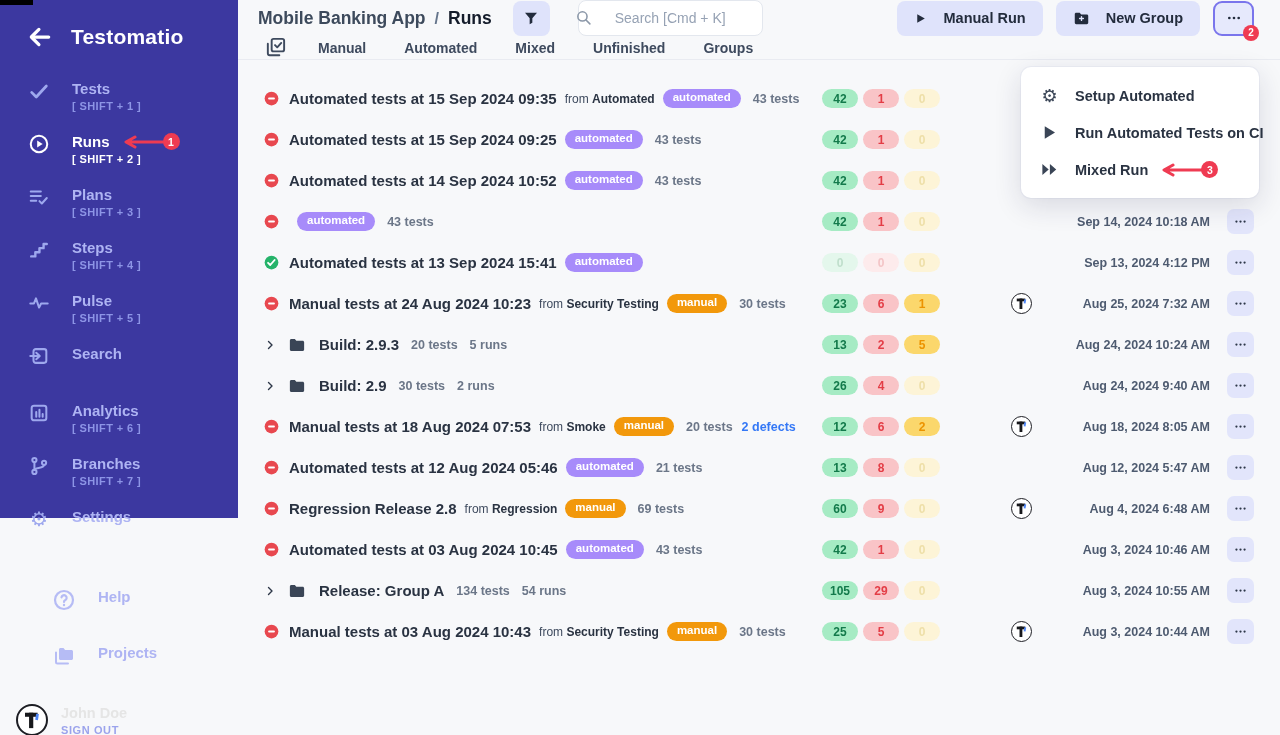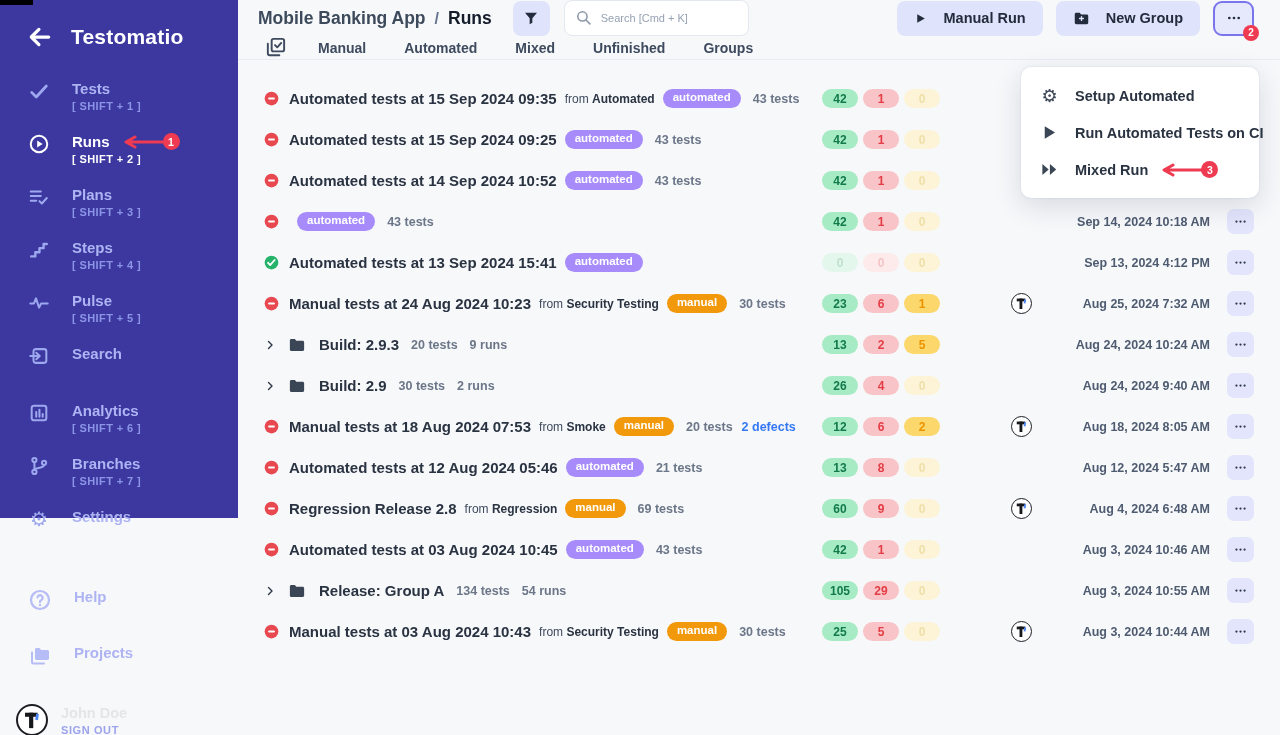--- a/index.html
+++ b/index.html
@@ -35,21 +35,21 @@
   
   .main { flex:1; display:flex; flex-direction:column; min-width:0; }
   .topbar { height:72px; display:flex; align-items:center; padding:0 26px 0 20px; }
   .breadcrumb { display:flex; align-items:baseline; gap:9px; white-space:nowrap; }
   .bc-project { font-size:17.5px; font-weight:bold; color:#3d4a5c; }
   .bc-sep { font-size:16px; color:#64748b; font-weight:bold; }
   .bc-page { font-size:17.5px; font-weight:bold; color:#141c2b; }
   .filter-btn { width:37px; height:35px; margin-left:21px; background:#dfe3fb; border:none; border-radius:8px; display:flex; align-items:center; justify-content:center; color:#232c3d; cursor:pointer; flex-shrink:0; }
   .search-wrap { position:relative; margin-left:14px; flex-shrink:0; }
   .search-wrap .icon { position:absolute; left:11px; top:9px; color:#8b97a8; pointer-events:none; }
-  .search-input { width:185px; height:36px; border:1px solid #e3e7ee; border-radius:8px; background:#fff; padding:0 10px 0 36px; font-size:11px; color:#334155; font-family:inherit; outline:none; }
+  .search-input { width:185px; height:36px; border:1px solid #e3e7ee; border-radius:8px; background:#fff; padding:0 10px 0 36px; font-size:14px; color:#334155; font-family:inherit; outline:none;margin-left:14px; }
   .search-input::placeholder { color:#96a2b4; }
   .top-actions { margin-left:auto; display:flex; align-items:center; gap:13px; }
   .action-btn { height:35px; padding:0 17px; background:#dfe3fb; border:none; border-radius:8px; display:flex; align-items:center; gap:16px; font-size:14.5px; font-weight:bold; color:#232c3d; font-family:inherit; cursor:pointer; }
   .action-btn .icon { display:flex; color:#232c3d; }
   .more-btn { position:relative; width:41px; height:35px; background:#e6e9fc; border:2px solid #7a75ec; border-radius:9px; display:flex; align-items:center; justify-content:center; color:#232c3d; cursor:pointer; }
   .num-badge { width:16px; height:16px; border-radius:50%; background:#ef3b52; color:#fff; font-size:10px; font-weight:bold; display:flex; align-items:center; justify-content:center; }
   .more-badge { position:absolute; right:-7px; bottom:-7px; }
 
   .tabsbar { height:55px; display:flex; align-items:center; padding:0 26px; border-bottom:1px solid #e9ebf1; }
   .tabs-icon { width:23px; height:23px; color:#3e4a5e; display:flex; margin-right:31px; cursor:pointer; }
@@ -236,21 +236,21 @@
             <span class="icon nav-icon">
               <span class="glyph">⚙</span>
             </span>
             <span class="nav-text">
               <span class="nav-label-row">
                 <span class="nav-label">Settings</span>
               </span>
             </span>
           </div>
         </div>
-      <div id="nav-footer" style="margin-top:auto;">
+      <div id="nav-footer" style="margin-top:auto;padding-left:24px;">
           <div class="nav-item oneline footer-item">
             <span class="icon nav-icon">
               <svg viewBox="0 0 24 24" fill="none" stroke="currentColor" stroke-width="2.2" stroke-linecap="round" stroke-linejoin="round">
                 <circle cx="12" cy="12" r="9"></circle>
                 <path d="M9.5 9.3a2.6 2.6 0 1 1 3.6 2.9c-.8.4-1.1.9-1.1 1.8"></path>
                 <circle cx="12" cy="17" r="1.2" fill="currentColor" stroke="none"></circle>
               </svg>
             </span>
             <span class="nav-text">
               <span class="nav-label-row">
@@ -561,21 +561,21 @@
                 <path d="M9 5l7 7-7 7" stroke-width="2.8"></path>
               </svg>
             </span>
             <span class="icon folder-icon">
               <svg viewBox="0 0 24 24" fill="currentColor" stroke="none" stroke-width="2.2" stroke-linecap="round" stroke-linejoin="round">
                 <path d="M2.5 6c0-1.1.9-2 2-2h4.6l2 2.4h8.4c1.1 0 2 .9 2 2v9.6c0 1.1-.9 2-2 2h-15c-1.1 0-2-.9-2-2V6z"></path>
               </svg>
             </span>
             <span class="row-title">Build: 2.9.3</span>
             <span class="row-meta">20 tests</span>
-            <span class="row-meta">9 runs</span>
+            <span class="row-meta">5 runs</span>
           </div>
           <div class="cell-pills">
             <span class="pill green">13</span>
             <span class="pill red">2</span>
             <span class="pill yellow">5</span>
           </div>
           <div class="cell-avatar"></div>
           <div class="cell-date">Aug 24, 2024 10:24 AM</div>
           <div class="cell-dots">
             <button class="dots-btn">

